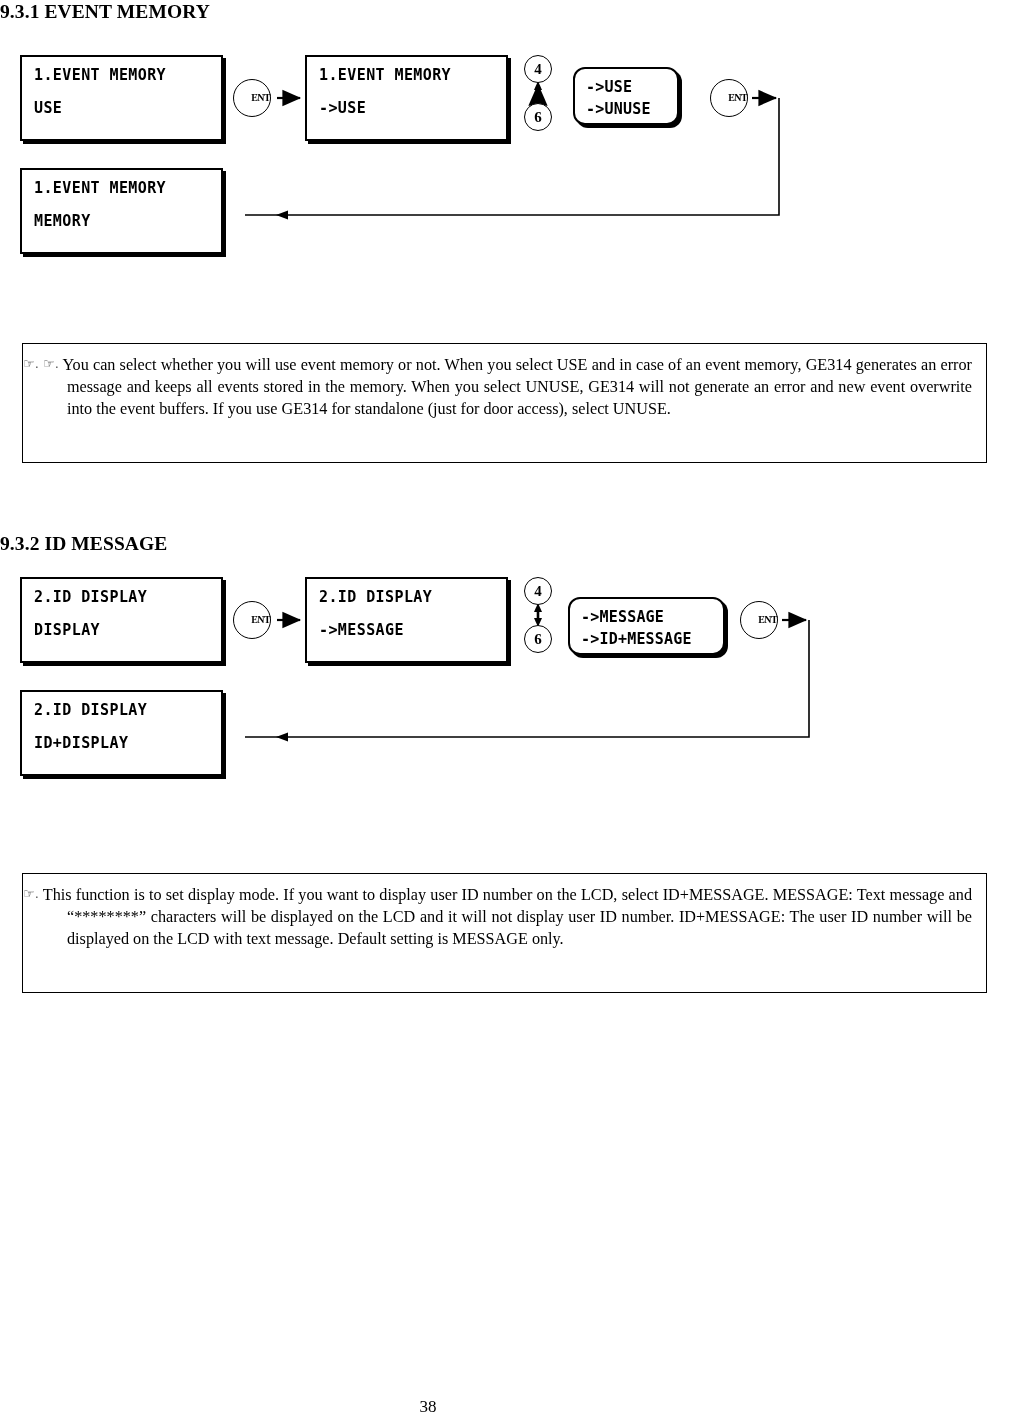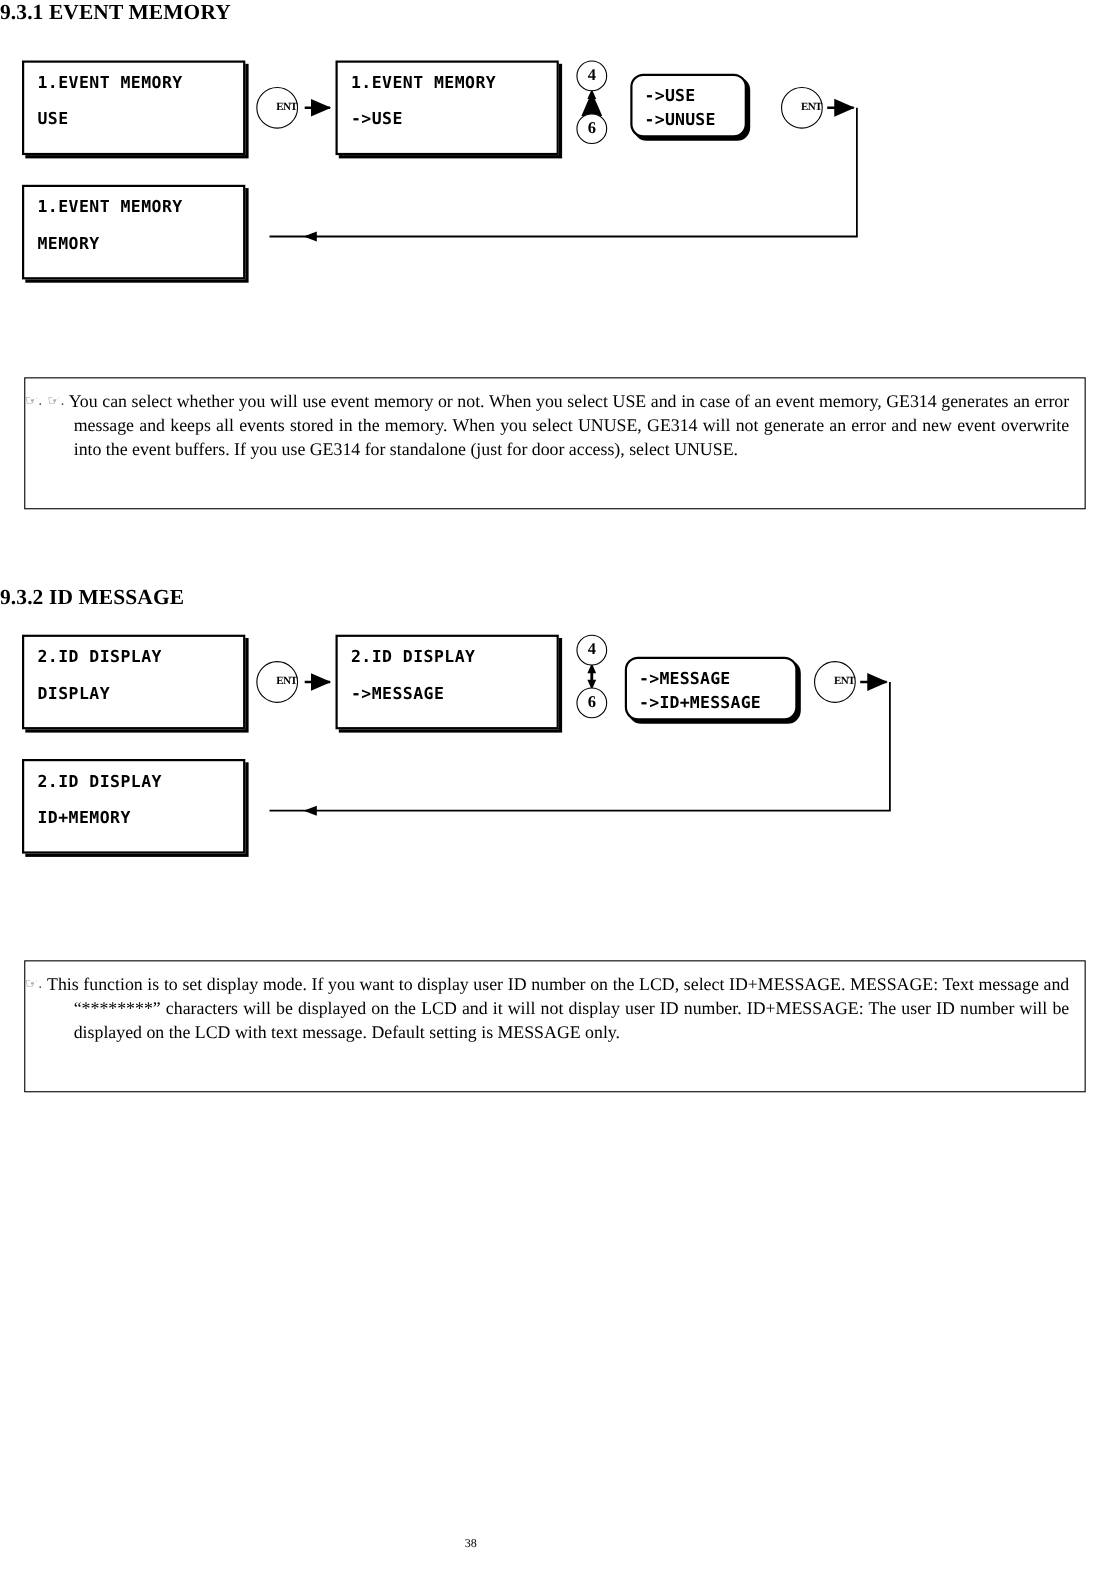--- a/index.html
+++ b/index.html
@@ -195,21 +195,21 @@
   }
 
   
   #page-number {
     position: absolute;
     left: 0;
     right: 0;
     top: 1398px;
     text-align: center;
     font-family: "Liberation Serif", "DejaVu Serif", serif;
-    font-size: 11px;
+    font-size: 17px;
     line-height: 1;
   }
 </style>
 </head>
 <body>
 
 <div class="page">
 
   <div class="section-heading" id="heading-1">9.3.1 EVENT MEMORY</div>
 
@@ -326,21 +326,21 @@
       <div class="option-line l1">-&gt;MESSAGE</div>
       <div class="option-line l2">-&gt;ID+MESSAGE</div>
     </div>
 
     <div class="ent-circle" id="ent-2b">
       <div class="ent-label">ENT</div>
     </div>
 
     <div class="lcd-box" id="lcd-2c">
       <div class="lcd-line line1">2.ID DISPLAY</div>
-      <div class="lcd-line line2">ID+MEMORY</div>
+      <div class="lcd-line line2">ID+DISPLAY</div>
     </div>
 
   </div>
 
   <div class="note-box" id="note-2">
     <div class="note-inner"><span class="hand-icon">☞.</span> <span>This function is to set display mode. If you want to display user ID number on the LCD, select ID+MESSAGE. MESSAGE: Text message and “********” characters will be displayed on the LCD and it will not display user ID number. ID+MESSAGE: The user ID number will be displayed on the LCD with text message. Default setting is MESSAGE only.</span></div>
   </div>
 
   <div id="page-number">38</div>
 

